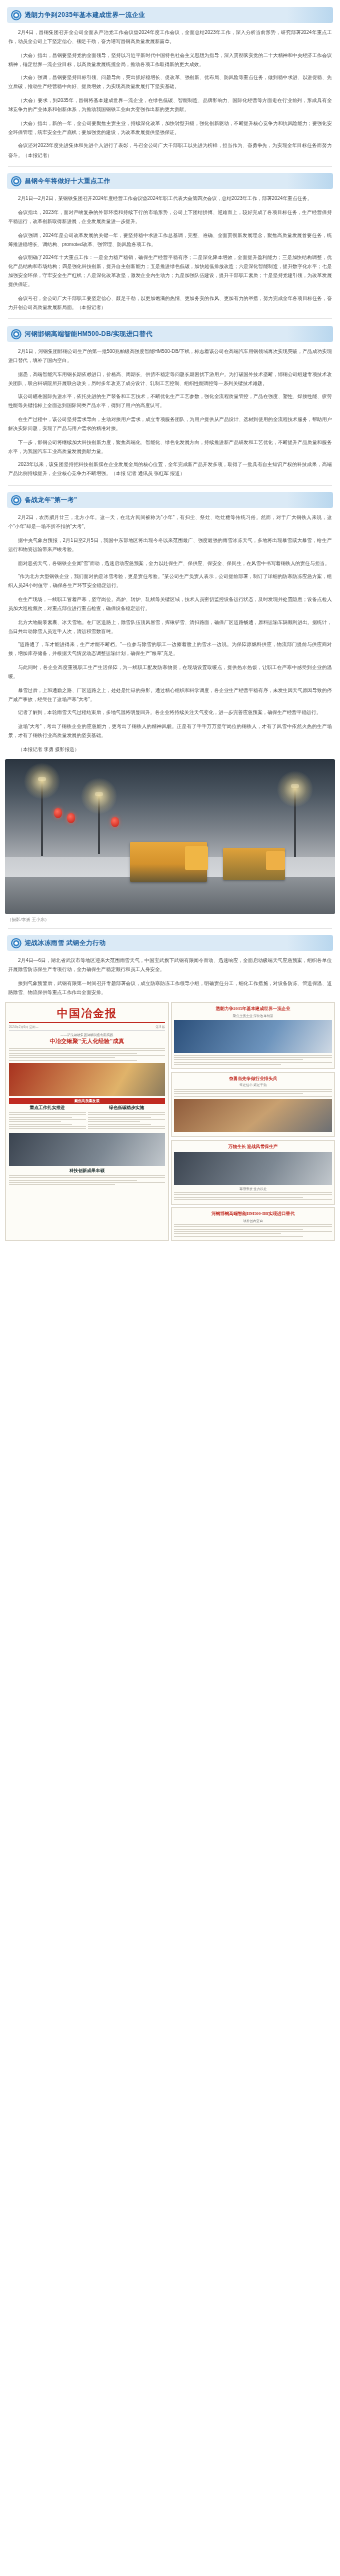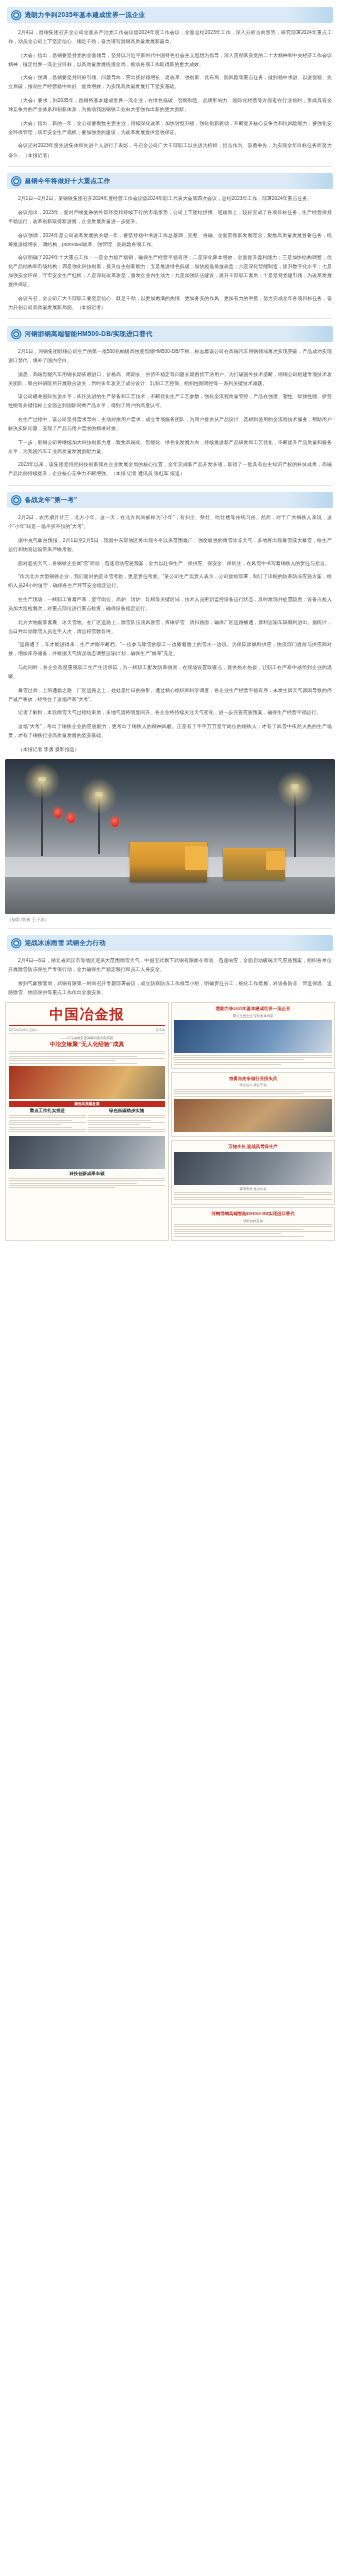--- a/index.html
+++ b/index.html
@@ -180,21 +180,21 @@
     background: #fdfcf7;
     border: 0.5px solid #ded9cd;
     padding: 2.1px;
     box-sizing: border-box;
   }
   .paper-masthead {
     text-align: center;
     font-family: "Liberation Serif", "DejaVu Serif", serif;
     font-weight: bold;
     color: #c02a21;
-    font-size: 14px;
+    font-size: 11px;
     letter-spacing: 1px;
     border-bottom: 1px solid #c02a21;
     padding-bottom: 1.5px;
     margin-bottom: 1.5px;
   }
   .paper-sub {
     font-size: 3.1px;
     color: #8d8d8d;
     display: flex;
     justify-content: space-between;

